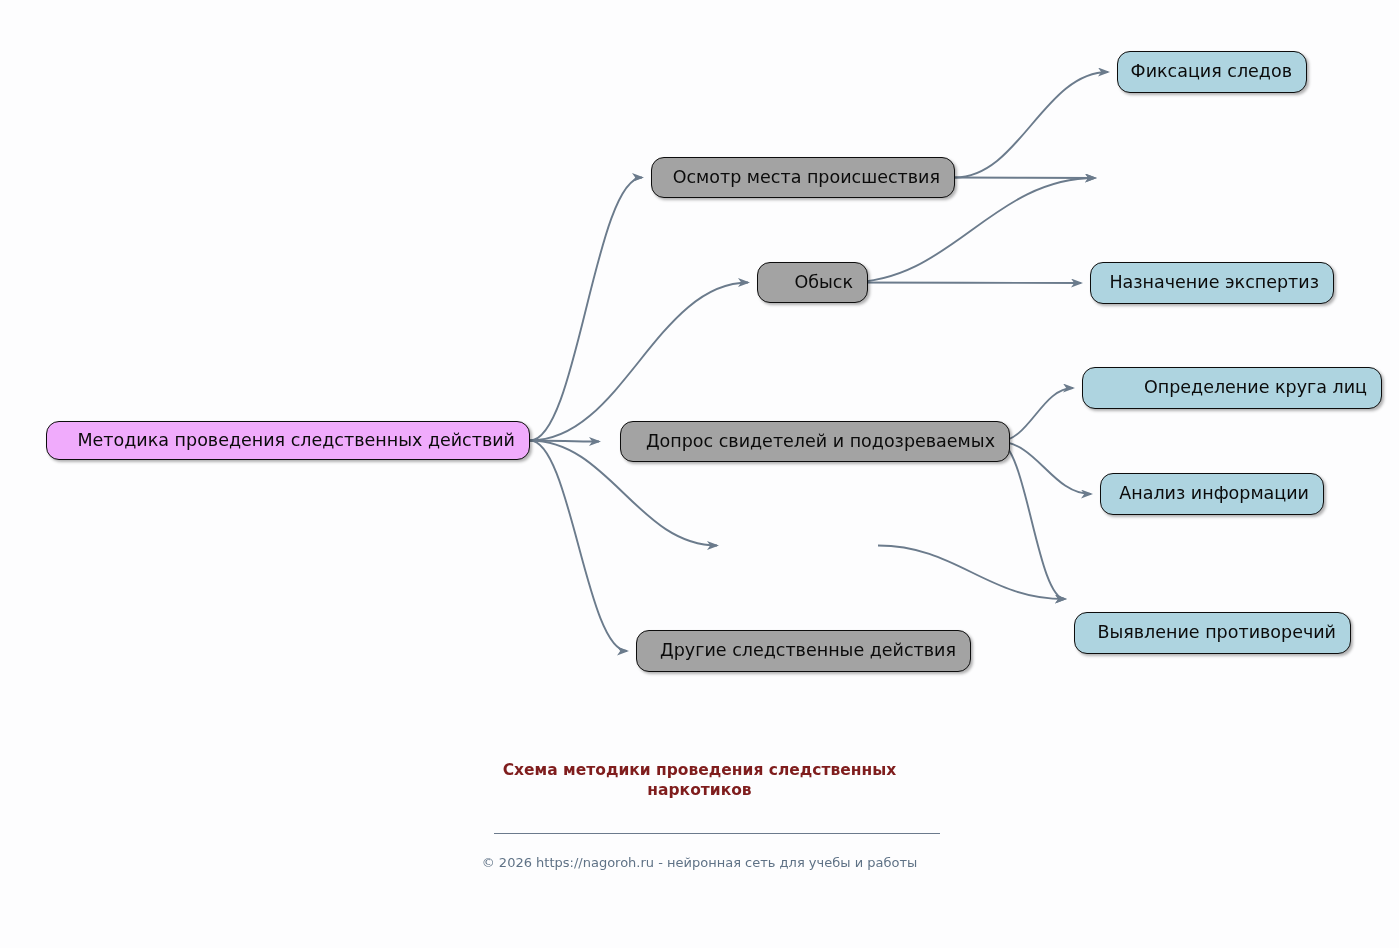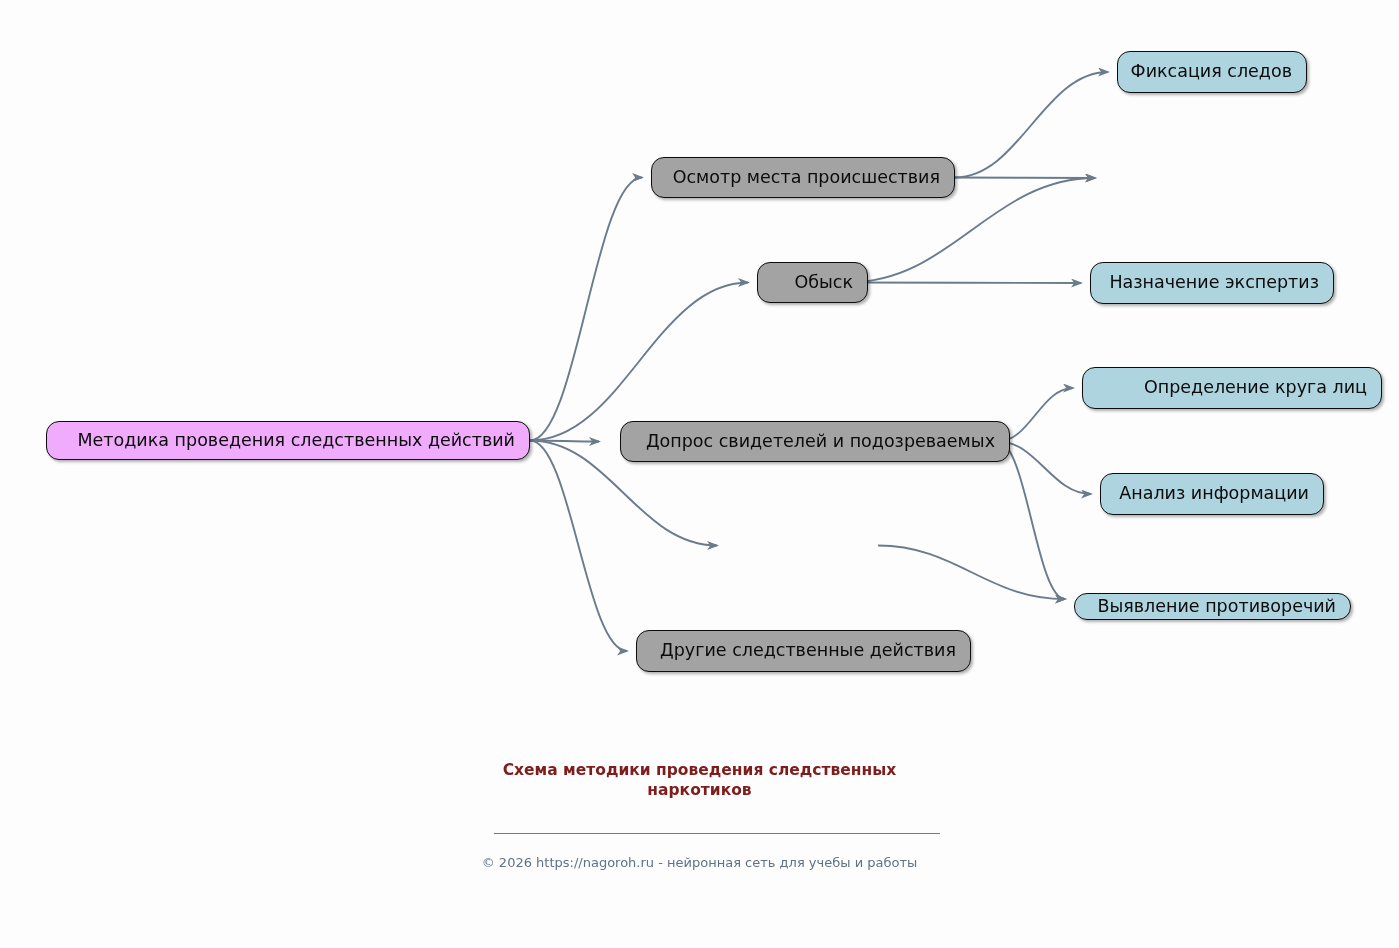--- a/index.html
+++ b/index.html
@@ -136,21 +136,21 @@
       </div>
       <div class="node leaf" style="left: 1090px; top: 262px; width: 244px; height: 42px;">
         <span>Назначение экспертиз</span>
       </div>
       <div class="node leaf" style="left: 1082px; top: 367px; width: 300px; height: 42px;">
         <span>Определение круга лиц</span>
       </div>
       <div class="node leaf" style="left: 1100px; top: 473px; width: 224px; height: 42px;">
         <span>Анализ информации</span>
       </div>
-      <div class="node leaf" style="left: 1074px; top: 593px; width: 277px; height: 27px;">
+      <div class="node leaf" style="left: 1074px; top: 612px; width: 277px; height: 42px;">
         <span>Выявление противоречий</span>
       </div>
     </div>
 
   <div id="footer">
     <div id="caption">
         <span class="cap-line">Схема методики проведения следственных</span>
         <span class="cap-line">наркотиков</span>
       </div>
     <div id="divider"></div>

